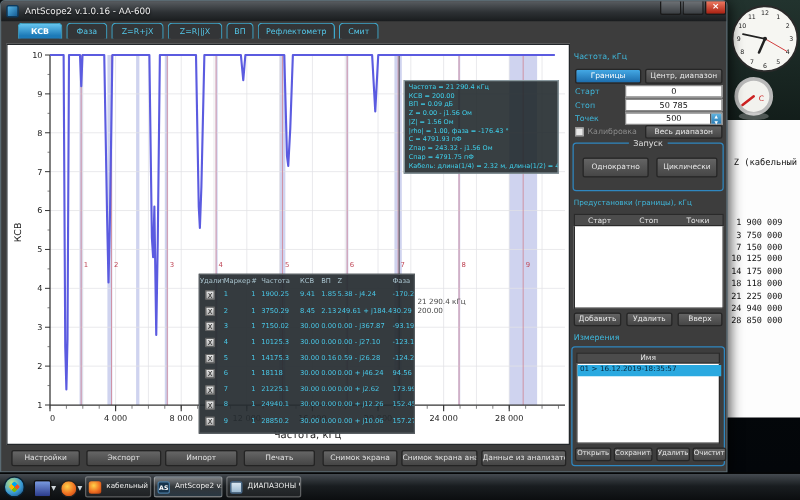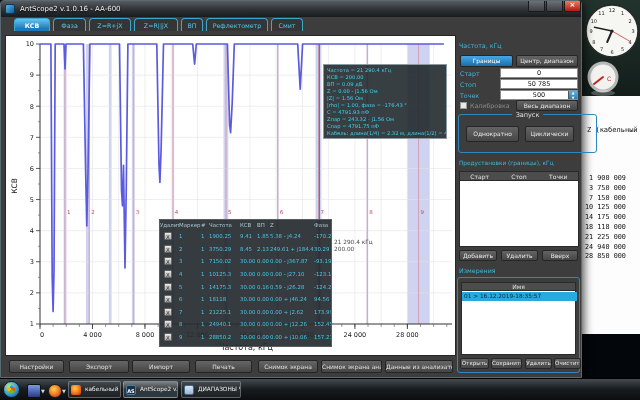--- a/index.html
+++ b/index.html
@@ -473,21 +473,21 @@
   <div class="rp-label" style="left:459px;top:91px;">Точек</div>
   <div class="field" style="left:499px;top:89px;width:78px;height:10px;line-height:8px;">
     <span>500</span>
     <span class="spin">▲<br>▼</span>
   </div>
 
   <div class="chk" style="left:459px;top:101px;"></div>
   <div class="rp-label" style="left:469px;top:101px;color:#8a8a8a;">Калибровка</div>
   <div class="btn" style="left:515px;top:99px;width:62px;height:11px;line-height:9px;">Весь диапазон</div>
 
-  <div class="grp" style="left:457px;top:113px;width:139px;height:39px;">
+  <div class="grp" style="left:457px;top:113px;width:121px;height:39px;">
     <div class="grp-title">Запуск</div>
     <div class="btn" style="left:7px;top:11px;width:53px;height:16px;line-height:14px;">Однократно</div>
     <div class="btn" style="left:66px;top:11px;width:49px;height:16px;line-height:14px;">Циклически</div>
   </div>
 
   <div class="rp-label" style="left:458px;top:159px;font-size:5.8px;">Предустановки (границы), кГц</div>
   <div class="ptable-head" style="left:458px;top:170px;width:120px;height:10px;">
     <span>Старт</span>
     <span>Стоп</span>
     <span>Точки</span>

